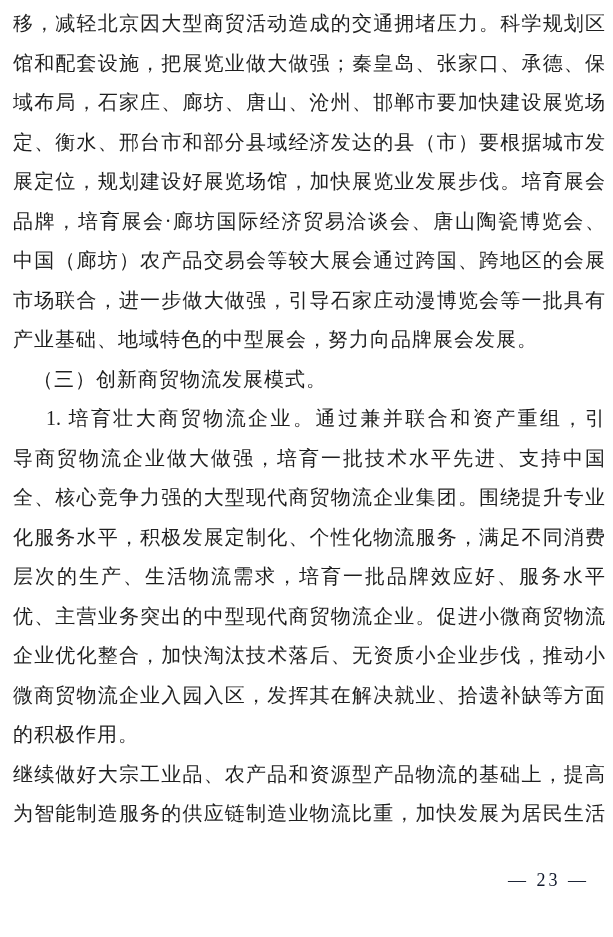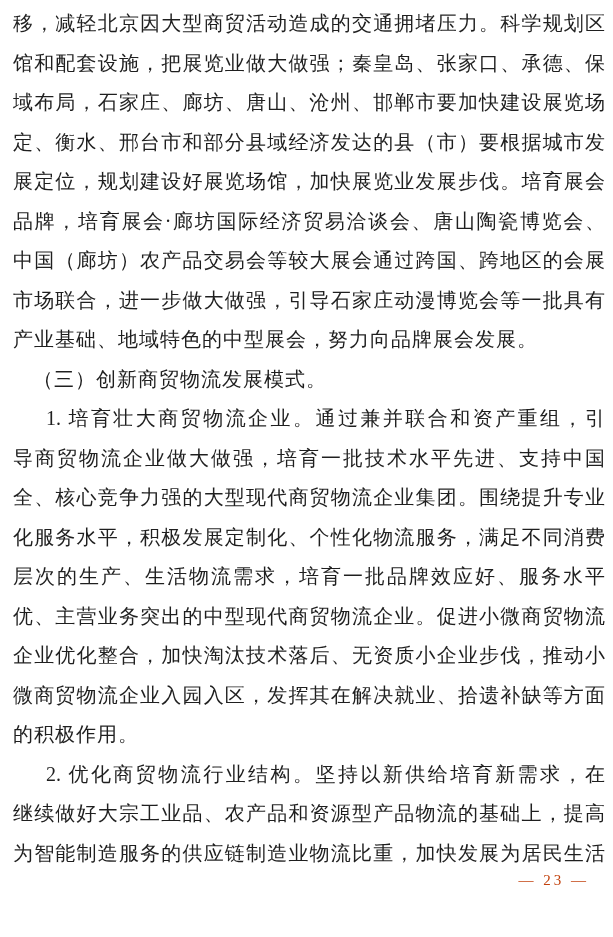--- a/index.html
+++ b/index.html
@@ -46,23 +46,23 @@
     text-indent: 20px;
   }
   
   .in {
     padding-left: 33px;
   }
   .footer {
     position: absolute;
     top: 869px;
     right: 24px;
-    font-size: 15px;
+    font-size: 18px;
     line-height: 22px;
-    color: #c2410c;
+    color: #0f172a;
     letter-spacing: 3px;
     white-space: pre;
   }
 </style>
 </head>
 <body>
 
 <div class="page">
   <div class="text-block">
     <div class="line j">移，减轻北京因大型商贸活动造成的交通拥堵压力。科学规划区</div>
@@ -77,18 +77,17 @@
     <div class="line p ih">（三）创新商贸物流发展模式。</div>
     <div class="line j in">1. 培育壮大商贸物流企业。通过兼并联合和资产重组，引</div>
     <div class="line j">导商贸物流企业做大做强，培育一批技术水平先进、支持中国</div>
     <div class="line j">全、核心竞争力强的大型现代商贸物流企业集团。围绕提升专业</div>
     <div class="line j">化服务水平，积极发展定制化、个性化物流服务，满足不同消费</div>
     <div class="line j">层次的生产、生活物流需求，培育一批品牌效应好、服务水平</div>
     <div class="line j">优、主营业务突出的中型现代商贸物流企业。促进小微商贸物流</div>
     <div class="line j">企业优化整合，加快淘汰技术落后、无资质小企业步伐，推动小</div>
     <div class="line j">微商贸物流企业入园入区，发挥其在解决就业、拾遗补缺等方面</div>
     <div class="line p">的积极作用。</div>
-    <div class="line j in">2. 优化商贸物流行业结构。坚持以新供给培育新需求，在</div>
     <div class="line j">继续做好大宗工业品、农产品和资源型产品物流的基础上，提高</div>
     <div class="line j">为智能制造服务的供应链制造业物流比重，加快发展为居民生活</div>
   </div>
   <div class="footer">— 23 —</div>
 </div>
 
 </body></html>

